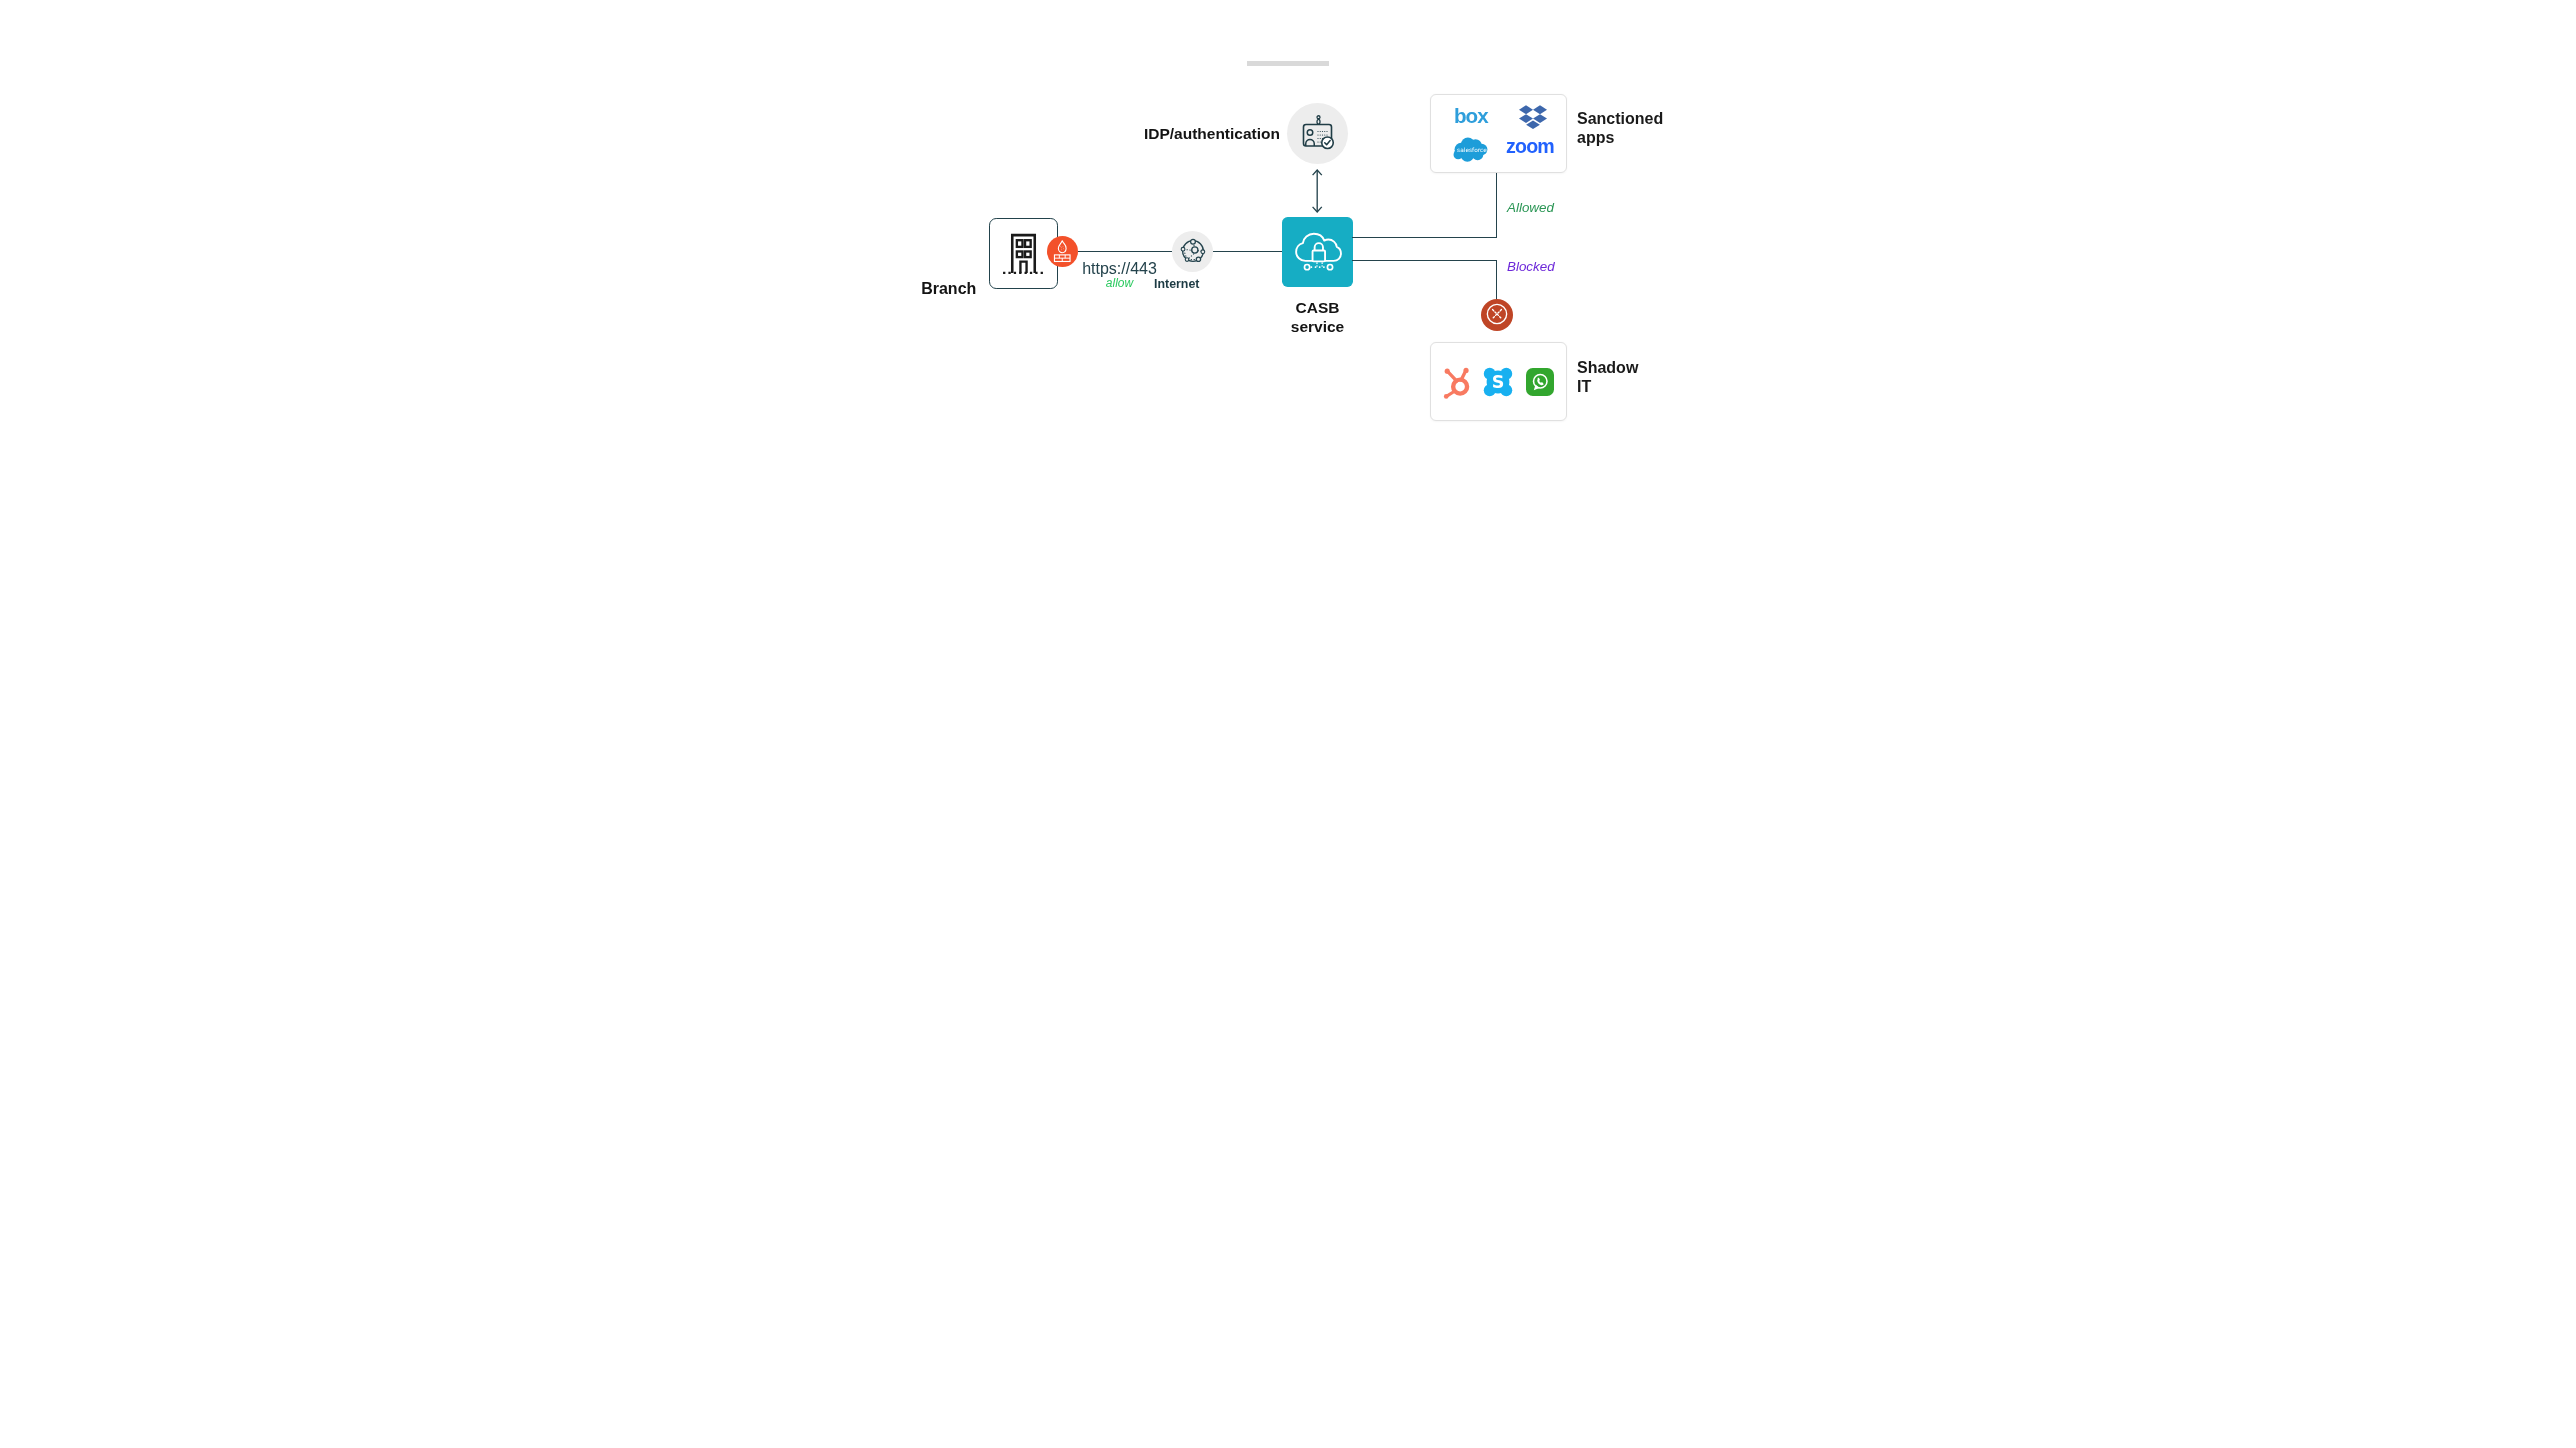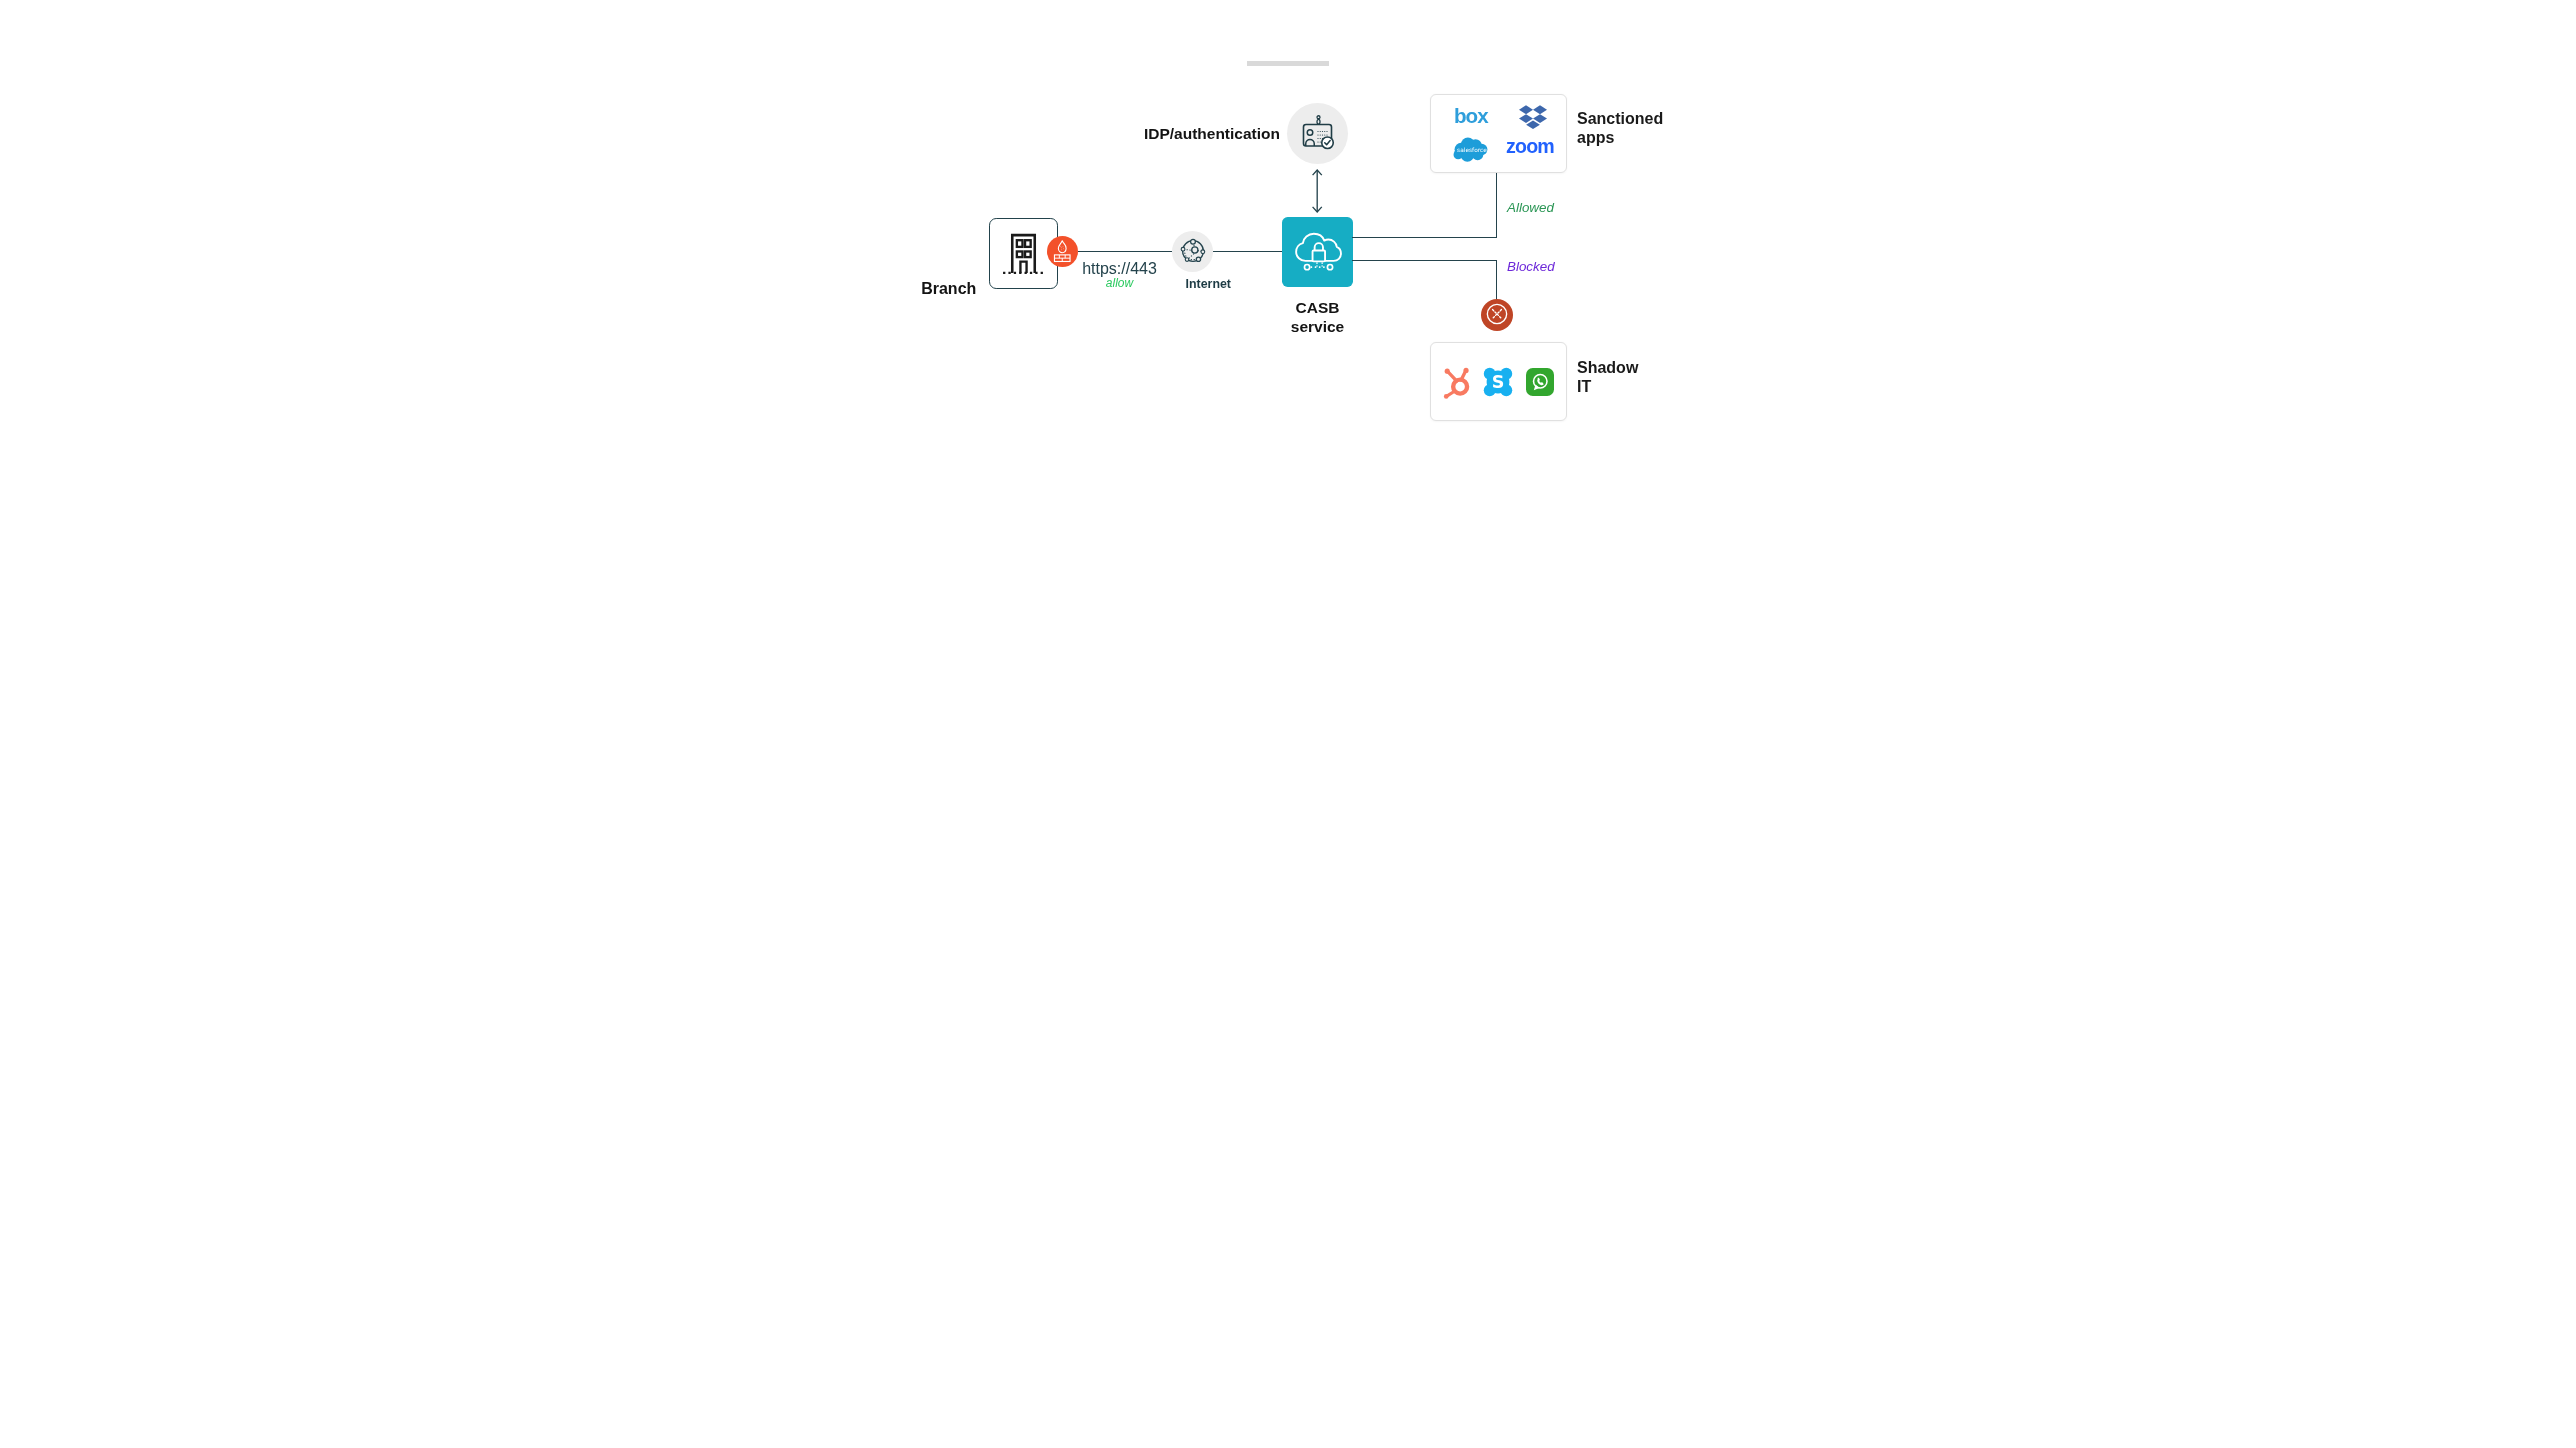--- a/index.html
+++ b/index.html
@@ -35,21 +35,21 @@
     left:163px;top:236px;width:31px;height:31px;border-radius:50%;
     background:#f3512a;display:flex;align-items:center;justify-content:center;
   }
   .blocked-circle{
     left:597px;top:299px;width:32px;height:32px;border-radius:50%;
     background:#bf4526;display:flex;align-items:center;justify-content:center;
   }
   .h-line,.v-line{background:#24434c;}
   .protocol-label{left:198px;top:260px;width:75px;text-align:center;font-size:16px;font-weight:500;color:#24434c;}
   .allow-label{left:198px;top:276px;width:75px;text-align:center;font-size:12px;font-weight:500;font-style:italic;color:#29c95e;}
-  .internet-label{left:270px;top:277px;width:77px;text-align:right;font-size:12.4px;font-weight:600;color:#1d3b44;}
+  .internet-label{left:270px;top:277px;width:77px;text-align:left;font-size:12.4px;font-weight:600;color:#1d3b44;}
   .allowed-label{left:623px;top:200px;font-size:13.4px;font-style:italic;font-weight:500;color:#2b9655;}
   .blocked-label{left:623px;top:259px;font-size:13.4px;font-style:italic;font-weight:500;color:#6d28d9;}
   .app-box{
     width:135px;height:77px;background:#ffffff;border:0.8px solid #e0e0e0;
     border-radius:6px;box-shadow:0 0.5px 2.1px rgba(0,0,0,0.04);
   }
   .sanctioned-box{left:546px;top:94px;}
   .shadow-box{left:546px;top:342px;}
   .side-label{font-size:16px;font-weight:600;line-height:18.5px;color:#1a1a1a;}
   .sanctioned-label{left:693px;top:110px;}

